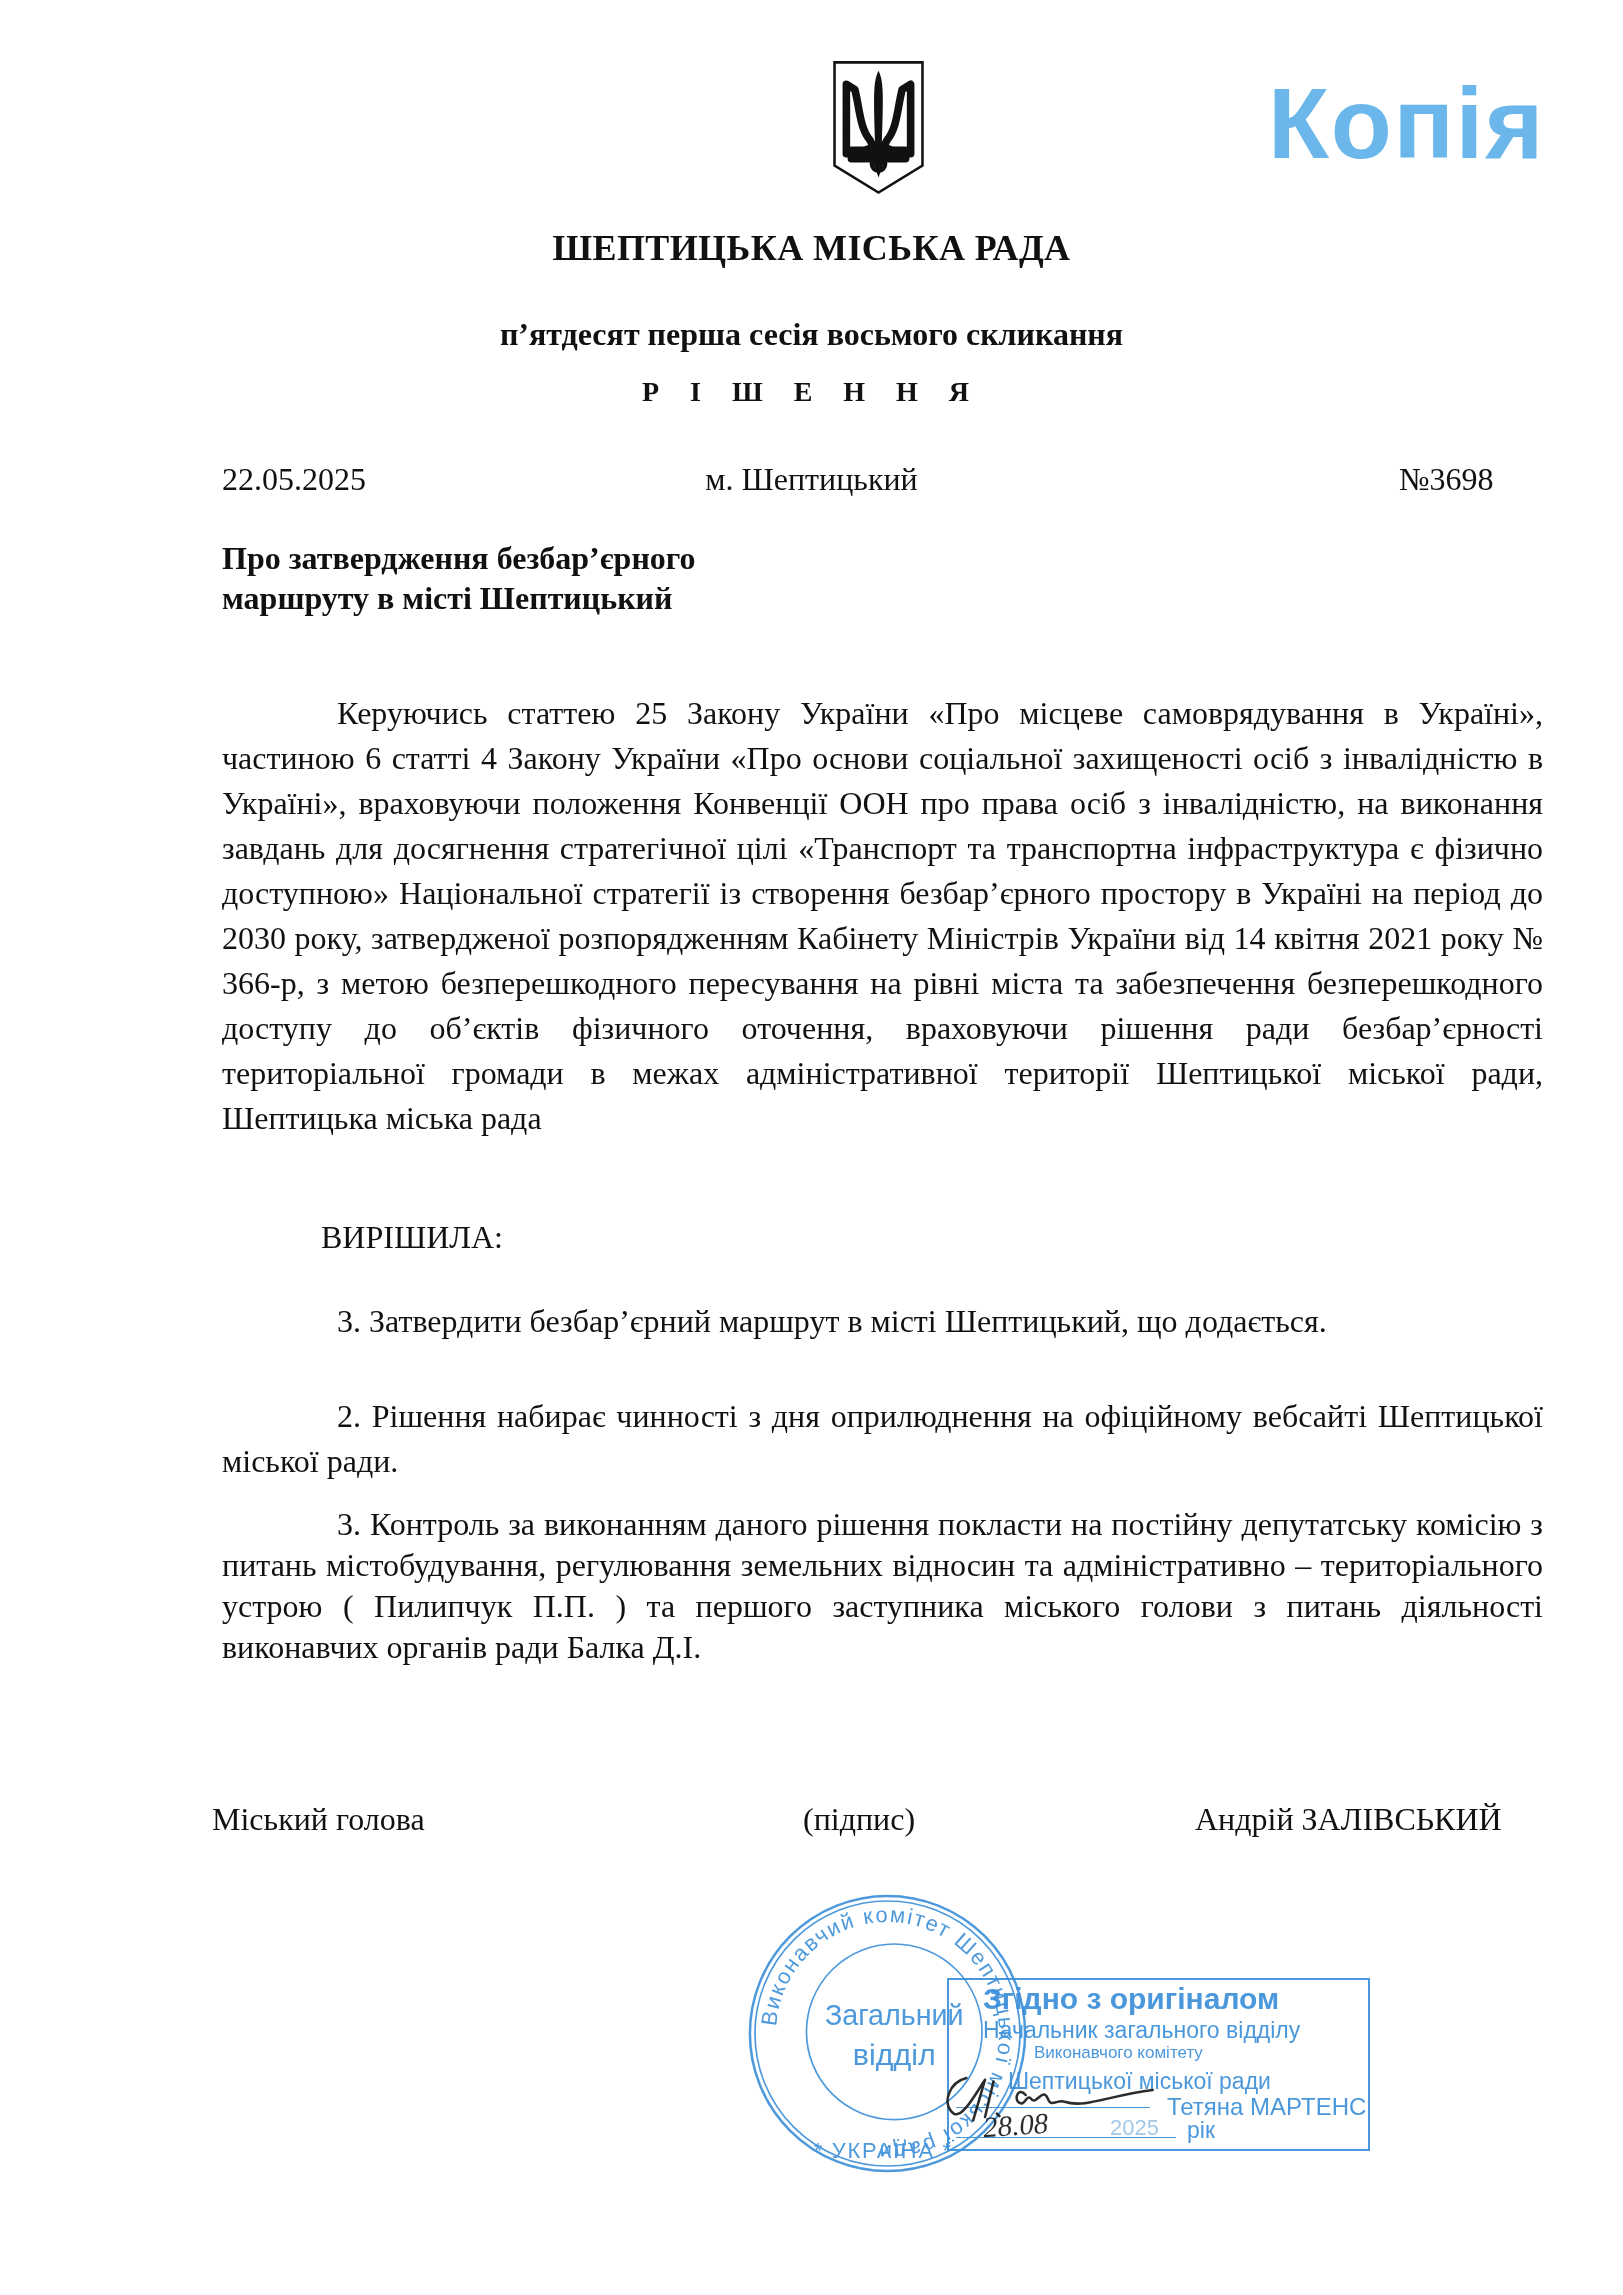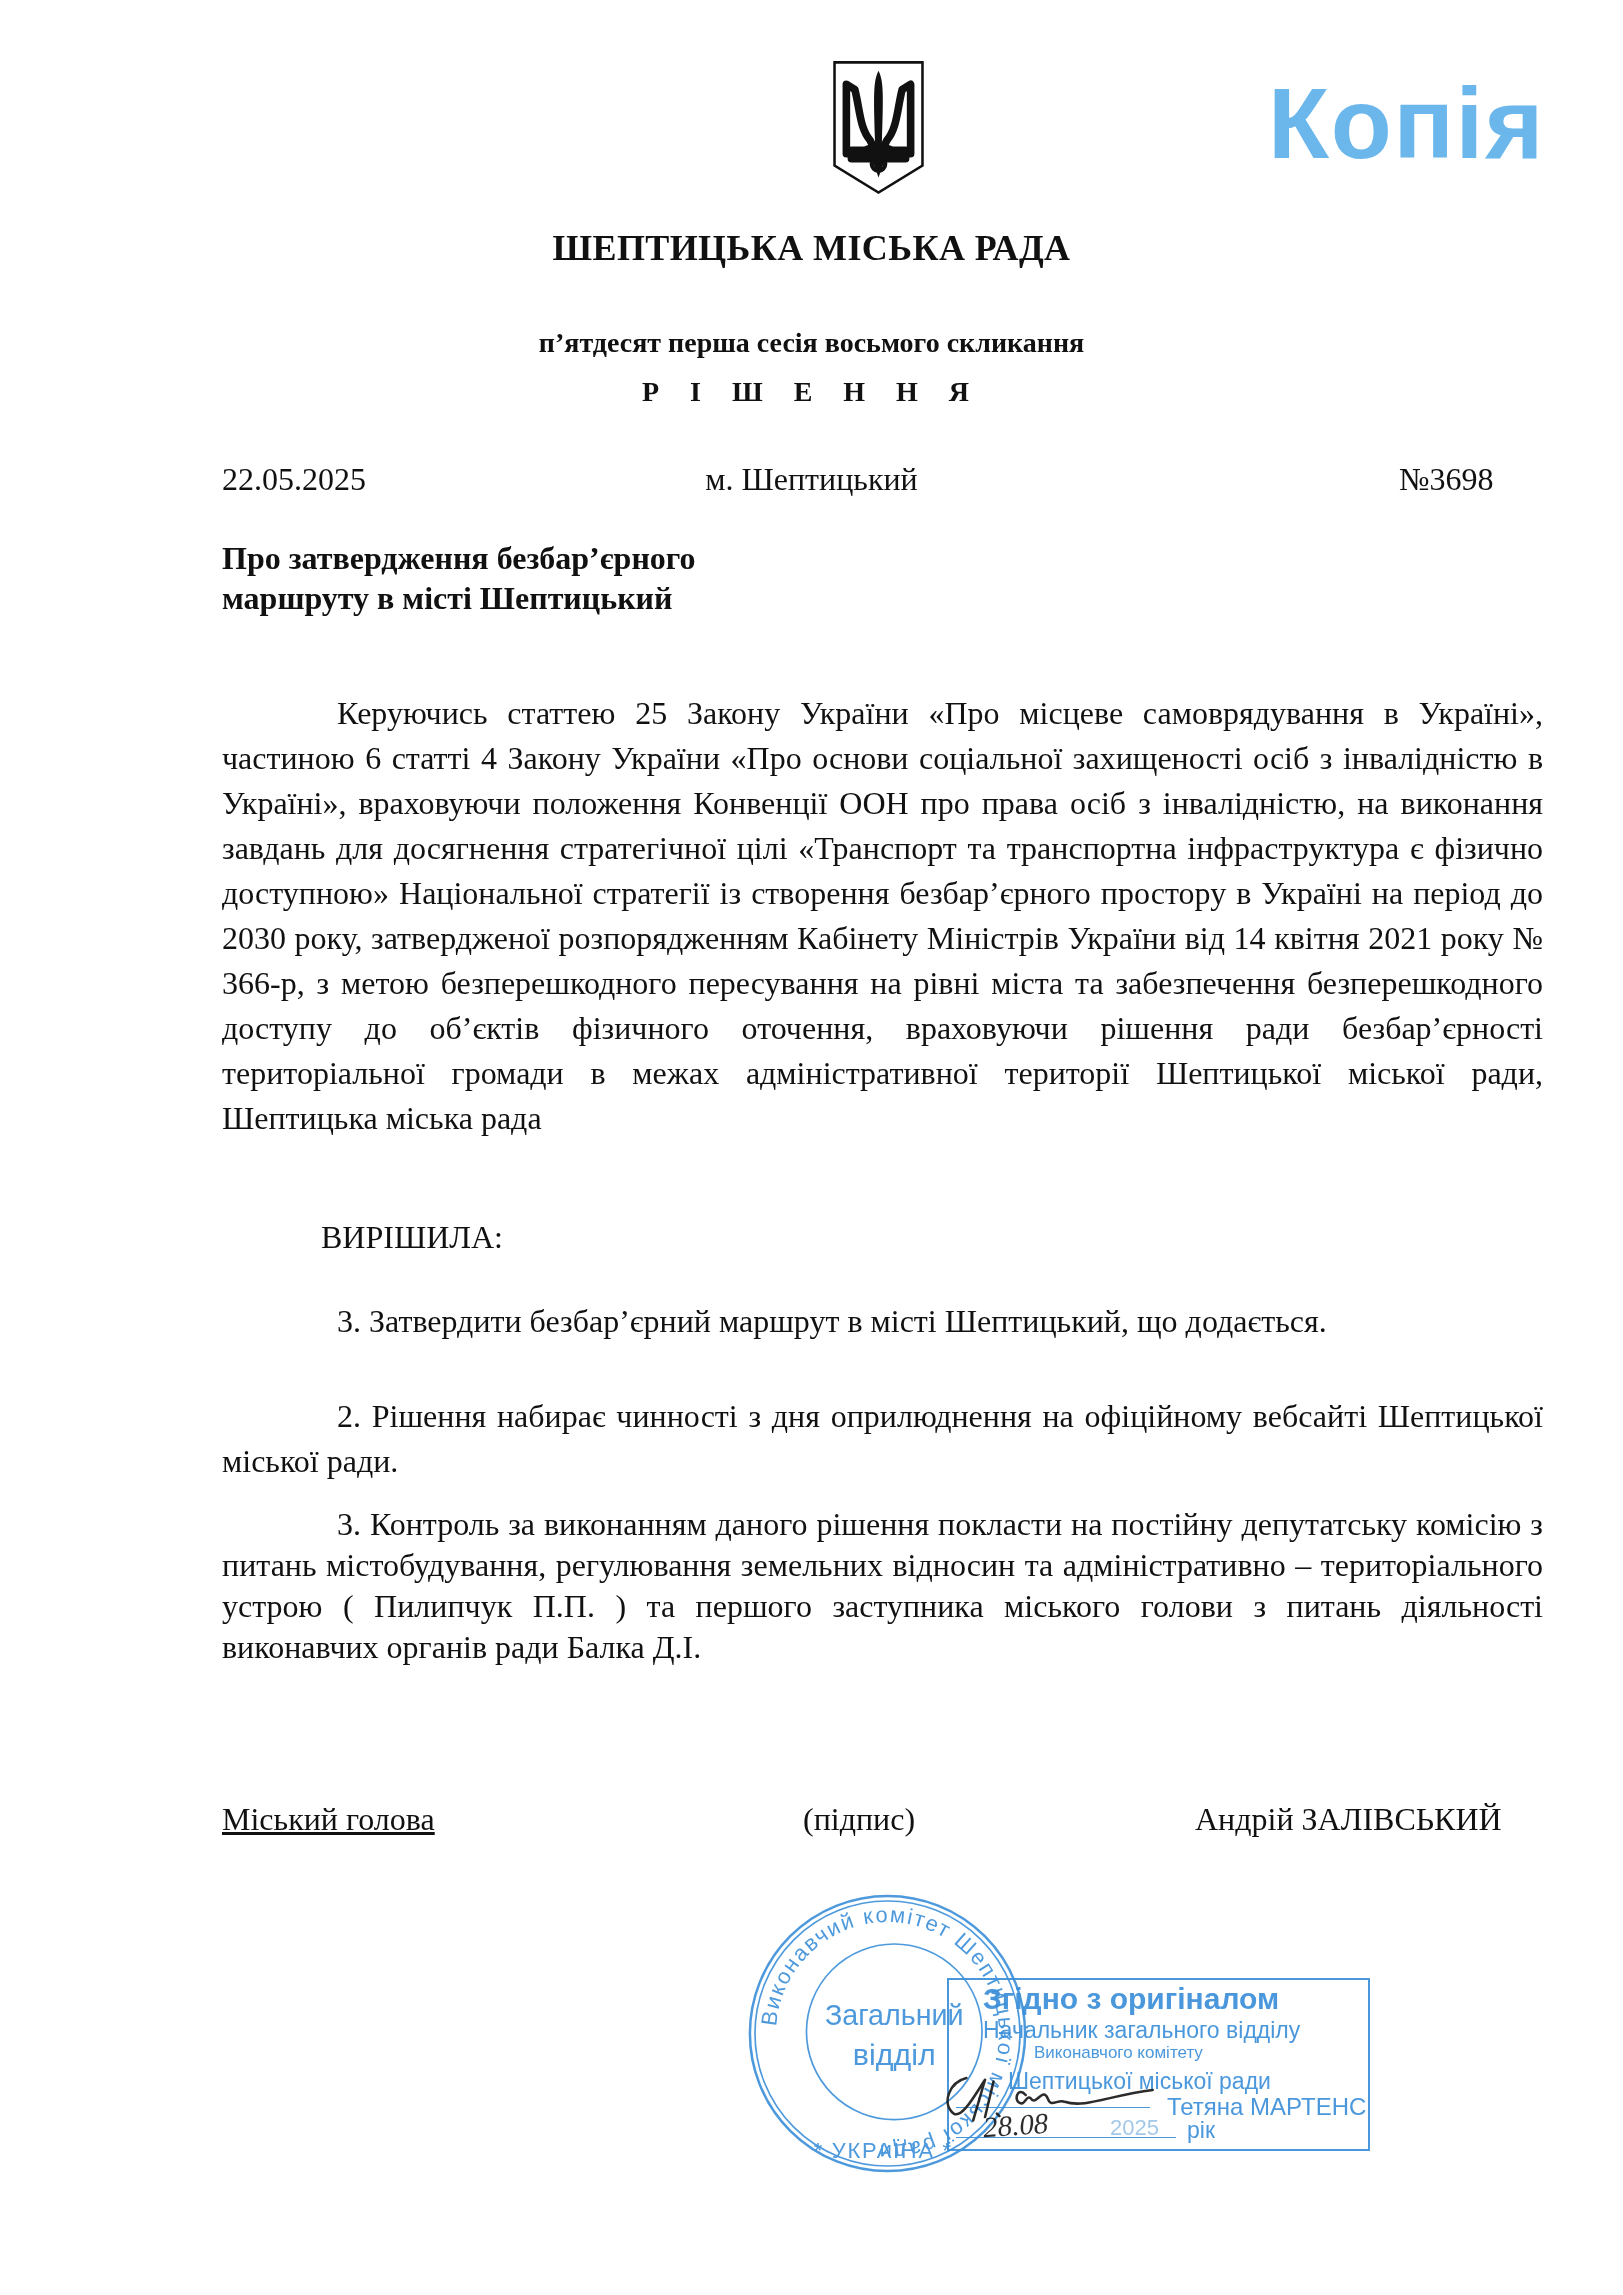--- a/index.html
+++ b/index.html
@@ -4,21 +4,21 @@
 <style>
   html, body { margin:0; padding:0; background:#ffffff; }
   body { width:1623px; height:2295px; position:relative; overflow:hidden;
          font-family:"Liberation Serif", serif; color:#111; }
   .abs { position:absolute; }
   .center { left:0; width:1623px; text-align:center; }
   .emblem { left:831px; top:59px; width:95px; height:137px; }
   .kopiya { left:1268px; top:73px; font-family:"Liberation Sans", sans-serif; font-weight:bold;
             font-size:100px; letter-spacing:1.7px; color:#5fb1ea; opacity:0.92; line-height:1; }
   .title { top:227px; font-size:36px; font-weight:bold; letter-spacing:0.4px; }
-  .session { top:316px; font-size:28px; font-weight:bold;margin-top:11px; }
+  .session { top:316px; font-size:32px; font-weight:bold; }
   .decision { top:376px; font-size:28px; font-weight:bold; letter-spacing:12px; }
   .meta { top:457px; font-size:32px; line-height:44px; }
   .subject { left:222px; top:538px; font-size:32px; font-weight:bold; line-height:40px; }
   .para { left:222px; width:1321px; font-size:32px; line-height:45px; text-align:justify;
           text-align-last:left; }
   .indent { text-indent:115px; }
   .line-break { display:block; }
   .sig { top:1797px; font-size:32px; line-height:44px; }
   .blue { color:#3b8fd9; }
 </style>
@@ -51,21 +51,21 @@
 </div>
 
 <div class="abs para indent" style="top:691px;">Керуючись статтею 25 Закону України «Про місцеве самоврядування в Україні», частиною 6 статті 4 Закону України «Про основи соціальної захищеності осіб з інвалідністю в Україні», враховуючи положення Конвенції ООН про права осіб з інвалідністю, на виконання завдань для досягнення стратегічної цілі «Транспорт та транспортна інфраструктура є фізично доступною» Національної стратегії із створення безбар’єрного простору в Україні на період до 2030 року, затвердженої розпорядженням Кабінету Міністрів України від 14 квітня 2021 року № 366-р, з метою безперешкодного пересування на рівні міста та забезпечення безперешкодного доступу до об’єктів фізичного оточення, враховуючи рішення ради безбар’єрності територіальної громади в межах адміністративної території Шептицької міської ради, Шептицька міська рада</div>
 
 <div class="abs para" style="top:1215px; left:321px; width:auto;">ВИРІШИЛА:</div>
 
 <div class="abs para indent" style="top:1299px;">3.  Затвердити безбар’єрний маршрут в місті Шептицький, що додається.</div>
 <div class="abs para indent" style="top:1394px;">2. Рішення набирає чинності з дня оприлюднення на офіційному вебсайті Шептицької міської ради.</div>
 <div class="abs para indent" style="top:1504px; line-height:41px;">3. Контроль за виконанням даного рішення покласти на постійну депутатську комісію з питань  містобудування, регулювання земельних відносин та адміністративно – територіального устрою ( Пилипчук П.П. ) та першого заступника міського голови з питань діяльності виконавчих органів ради Балка Д.І.</div>
 
-<div class="abs sig" style="left:222px;text-decoration:underline;">Міський голова</div>
+<div class="abs sig" style="left:212px;">Міський голова</div>
 <div class="abs sig" style="left:803px;">(підпис)</div>
 <div class="abs sig" style="left:1195px;text-align:right;">Андрій ЗАЛІВСЬКИЙ</div>
 
 <div class="abs" style="left:744px; top:1890px; width:287px; height:287px;">
   <svg width="287" height="287" viewBox="0 0 340 340" style="opacity:0.9;">
     <defs>
       <path id="stampArc" d="M170 170 m-132 0 a132 132 0 1 1 264 0 a132 132 0 1 1 -264 0"></path>
     </defs>
     <circle cx="170" cy="170" r="163" fill="none" stroke="#3b8fd9" stroke-width="3"></circle>
     <circle cx="170" cy="170" r="157" fill="none" stroke="#3b8fd9" stroke-width="2"></circle>

